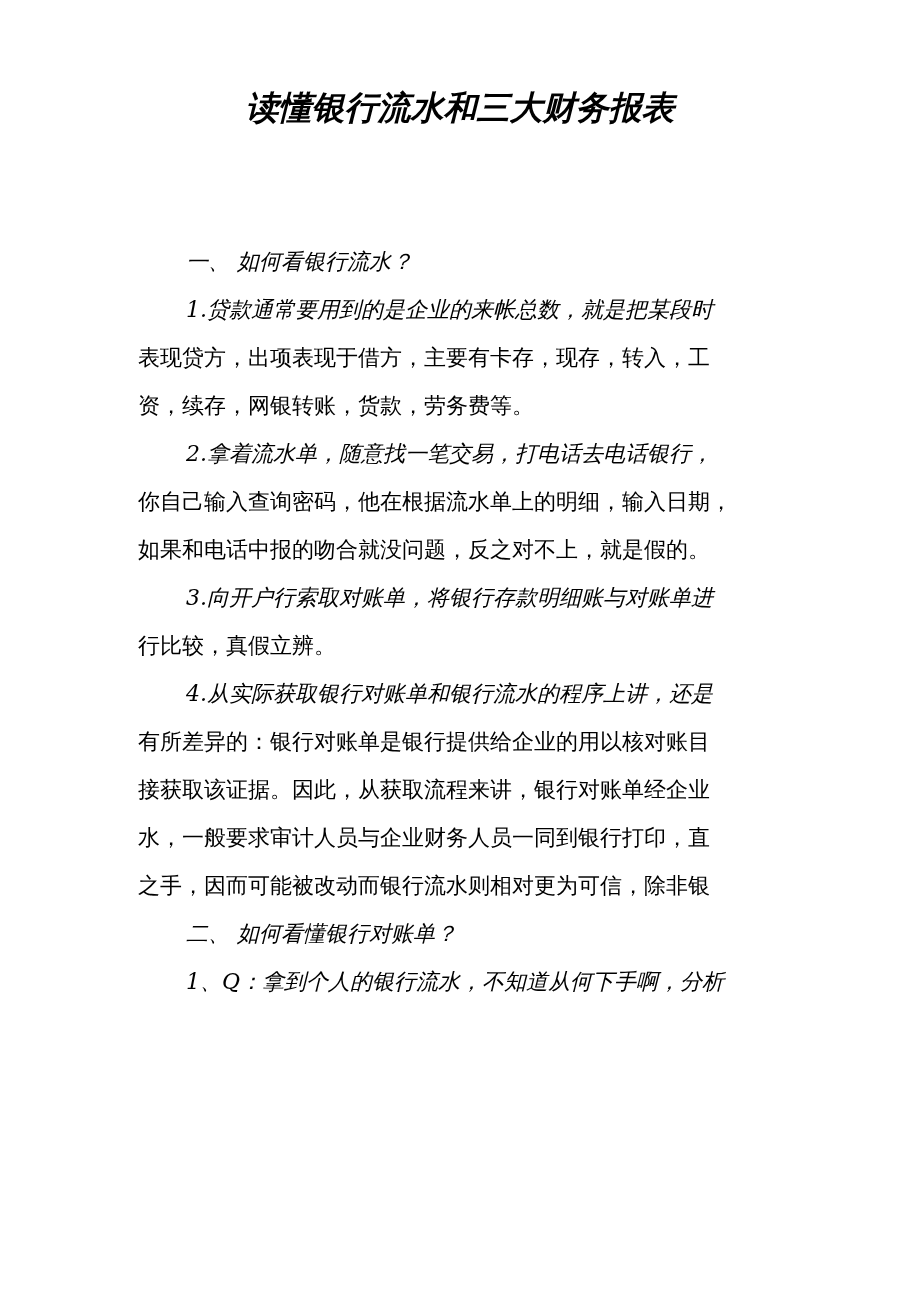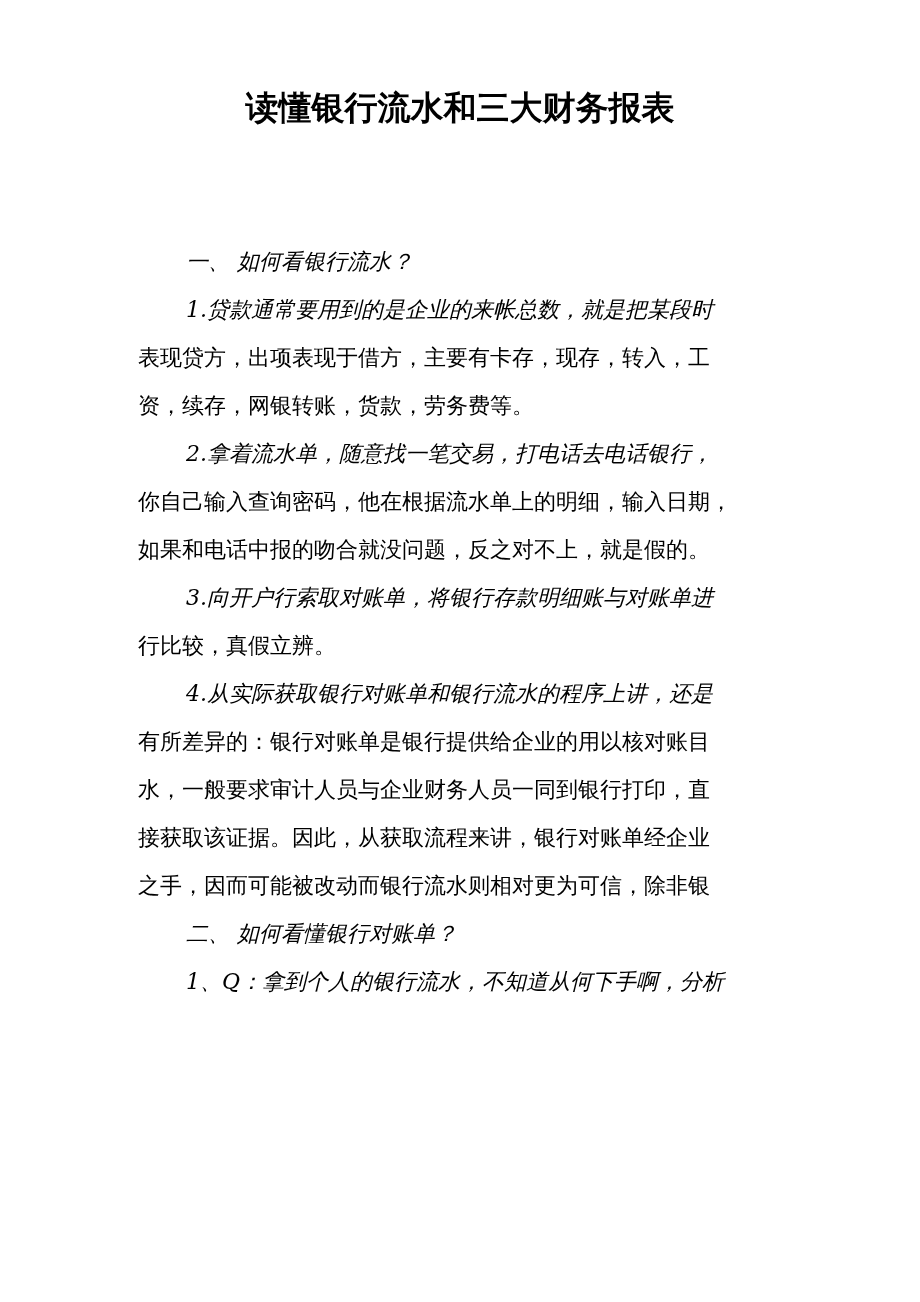--- a/index.html
+++ b/index.html
@@ -19,20 +19,21 @@
       position: absolute;
       left: 0;
       top: 84px;
       width: 920px;
       text-align: center;
       font-family: "DejaVu Sans", "Liberation Sans", sans-serif;
       font-size: 33px;
       line-height: 48px;
       font-weight: bold;
       letter-spacing: 0px;
+      font-style: italic;
     }
     .body-text {
       position: absolute;
       left: 138px;
       top: 238px;
       width: 650px;
       font-size: 22px;
       line-height: 48px;
     }
     .line {
@@ -56,19 +57,19 @@
     <div class="line indent">1.贷款通常要用到的是企业的来帐总数，就是把某段时</div>
     <div class="line">表现贷方，出项表现于借方，主要有卡存，现存，转入，工</div>
     <div class="line">资，续存，网银转账，货款，劳务费等。</div>
     <div class="line indent">2.拿着流水单，随意找一笔交易，打电话去电话银行，</div>
     <div class="line">你自己输入查询密码，他在根据流水单上的明细，输入日期，</div>
     <div class="line">如果和电话中报的吻合就没问题，反之对不上，就是假的。</div>
     <div class="line indent">3.向开户行索取对账单，将银行存款明细账与对账单进</div>
     <div class="line">行比较，真假立辨。</div>
     <div class="line indent">4.从实际获取银行对账单和银行流水的程序上讲，还是</div>
     <div class="line">有所差异的：银行对账单是银行提供给企业的用以核对账目</div>
+    <div class="line">接获取该证据。因此，从获取流程来讲，银行对账单经企业</div>
     <div class="line">水，一般要求审计人员与企业财务人员一同到银行打印，直</div>
-    <div class="line">接获取该证据。因此，从获取流程来讲，银行对账单经企业</div>
     <div class="line">之手，因而可能被改动而银行流水则相对更为可信，除非银</div>
     <div class="line indent">二、  如何看懂银行对账单？</div>
     <div class="line indent">1、Q：拿到个人的银行流水，不知道从何下手啊，分析</div>
   </div>
 </div>
 
 </body></html>

